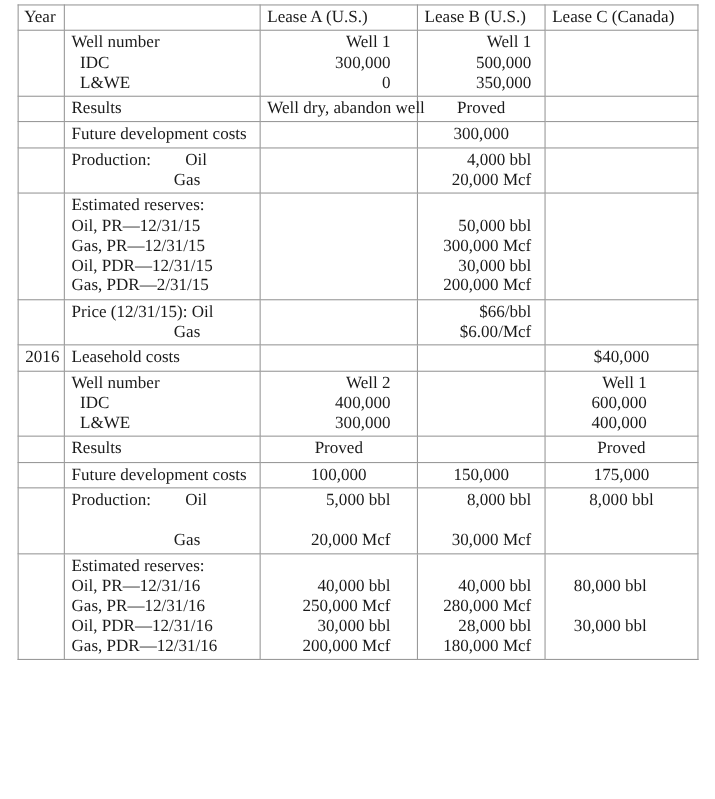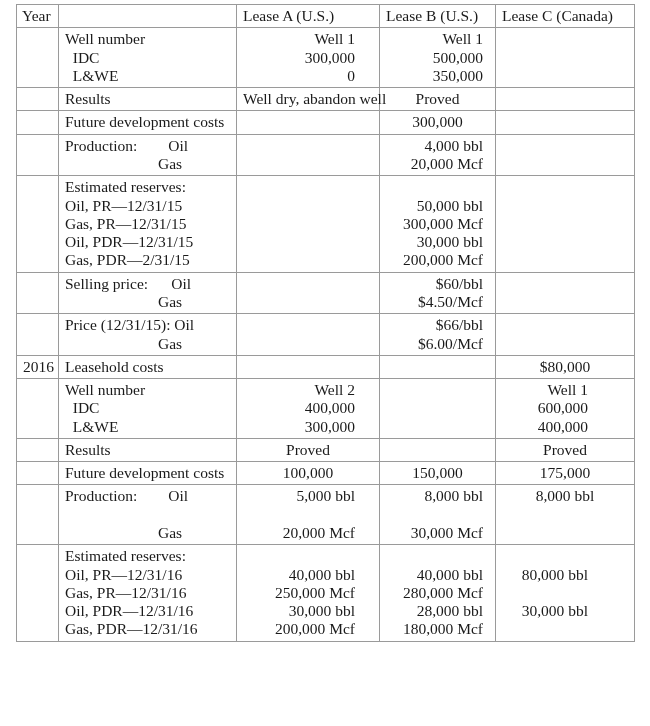--- a/index.html
+++ b/index.html
@@ -178,43 +178,34 @@
 Gas, PDR—2/31/15</td>
           <td class="val val-a"><span class="ctr"></span></td>
           <td class="val val-b"><span class="stack-b">
 50,000 bbl
 300,000 Mcf
 30,000 bbl
 200,000 Mcf</span></td>
           <td class="val val-c"><span class="ctr"></span></td>
         </tr>
         <tr>
-          <td class="year-cell year-spacer">&nbsp;</td>
-          <td class="item">Selling price:      Oil
-                        Gas</td>
-          <td class="val val-a"><span class="ctr"></span></td>
-          <td class="val val-b"><span class="stack-b">$60/bbl
-$4.50/Mcf</span></td>
-          <td class="val val-c"><span class="ctr"></span></td>
-        </tr>
-        <tr>
           <td class="year-cell year-spacer-last">&nbsp;</td>
           <td class="item">Price (12/31/15): Oil
                         Gas</td>
           <td class="val val-a"><span class="ctr"></span></td>
           <td class="val val-b"><span class="stack-b">$66/bbl
 $6.00/Mcf</span></td>
           <td class="val val-c"><span class="ctr"></span></td>
         </tr>
         <tr>
           <td class="year-cell">2016</td>
           <td class="item">Leasehold costs</td>
           <td class="val val-a"><span class="ctr"></span></td>
           <td class="val val-b"><span class="ctr"></span></td>
-          <td class="val val-c"><span class="ctr">$80,000</span></td>
+          <td class="val val-c"><span class="ctr">$40,000</span></td>
         </tr>
         <tr>
           <td class="year-cell year-spacer">&nbsp;</td>
           <td class="item">Well number
   IDC
   L&amp;WE</td>
           <td class="val val-a"><span class="stack-a">Well 2
 400,000
 300,000</span></td>
           <td class="val val-b"><span class="ctr"></span></td>

